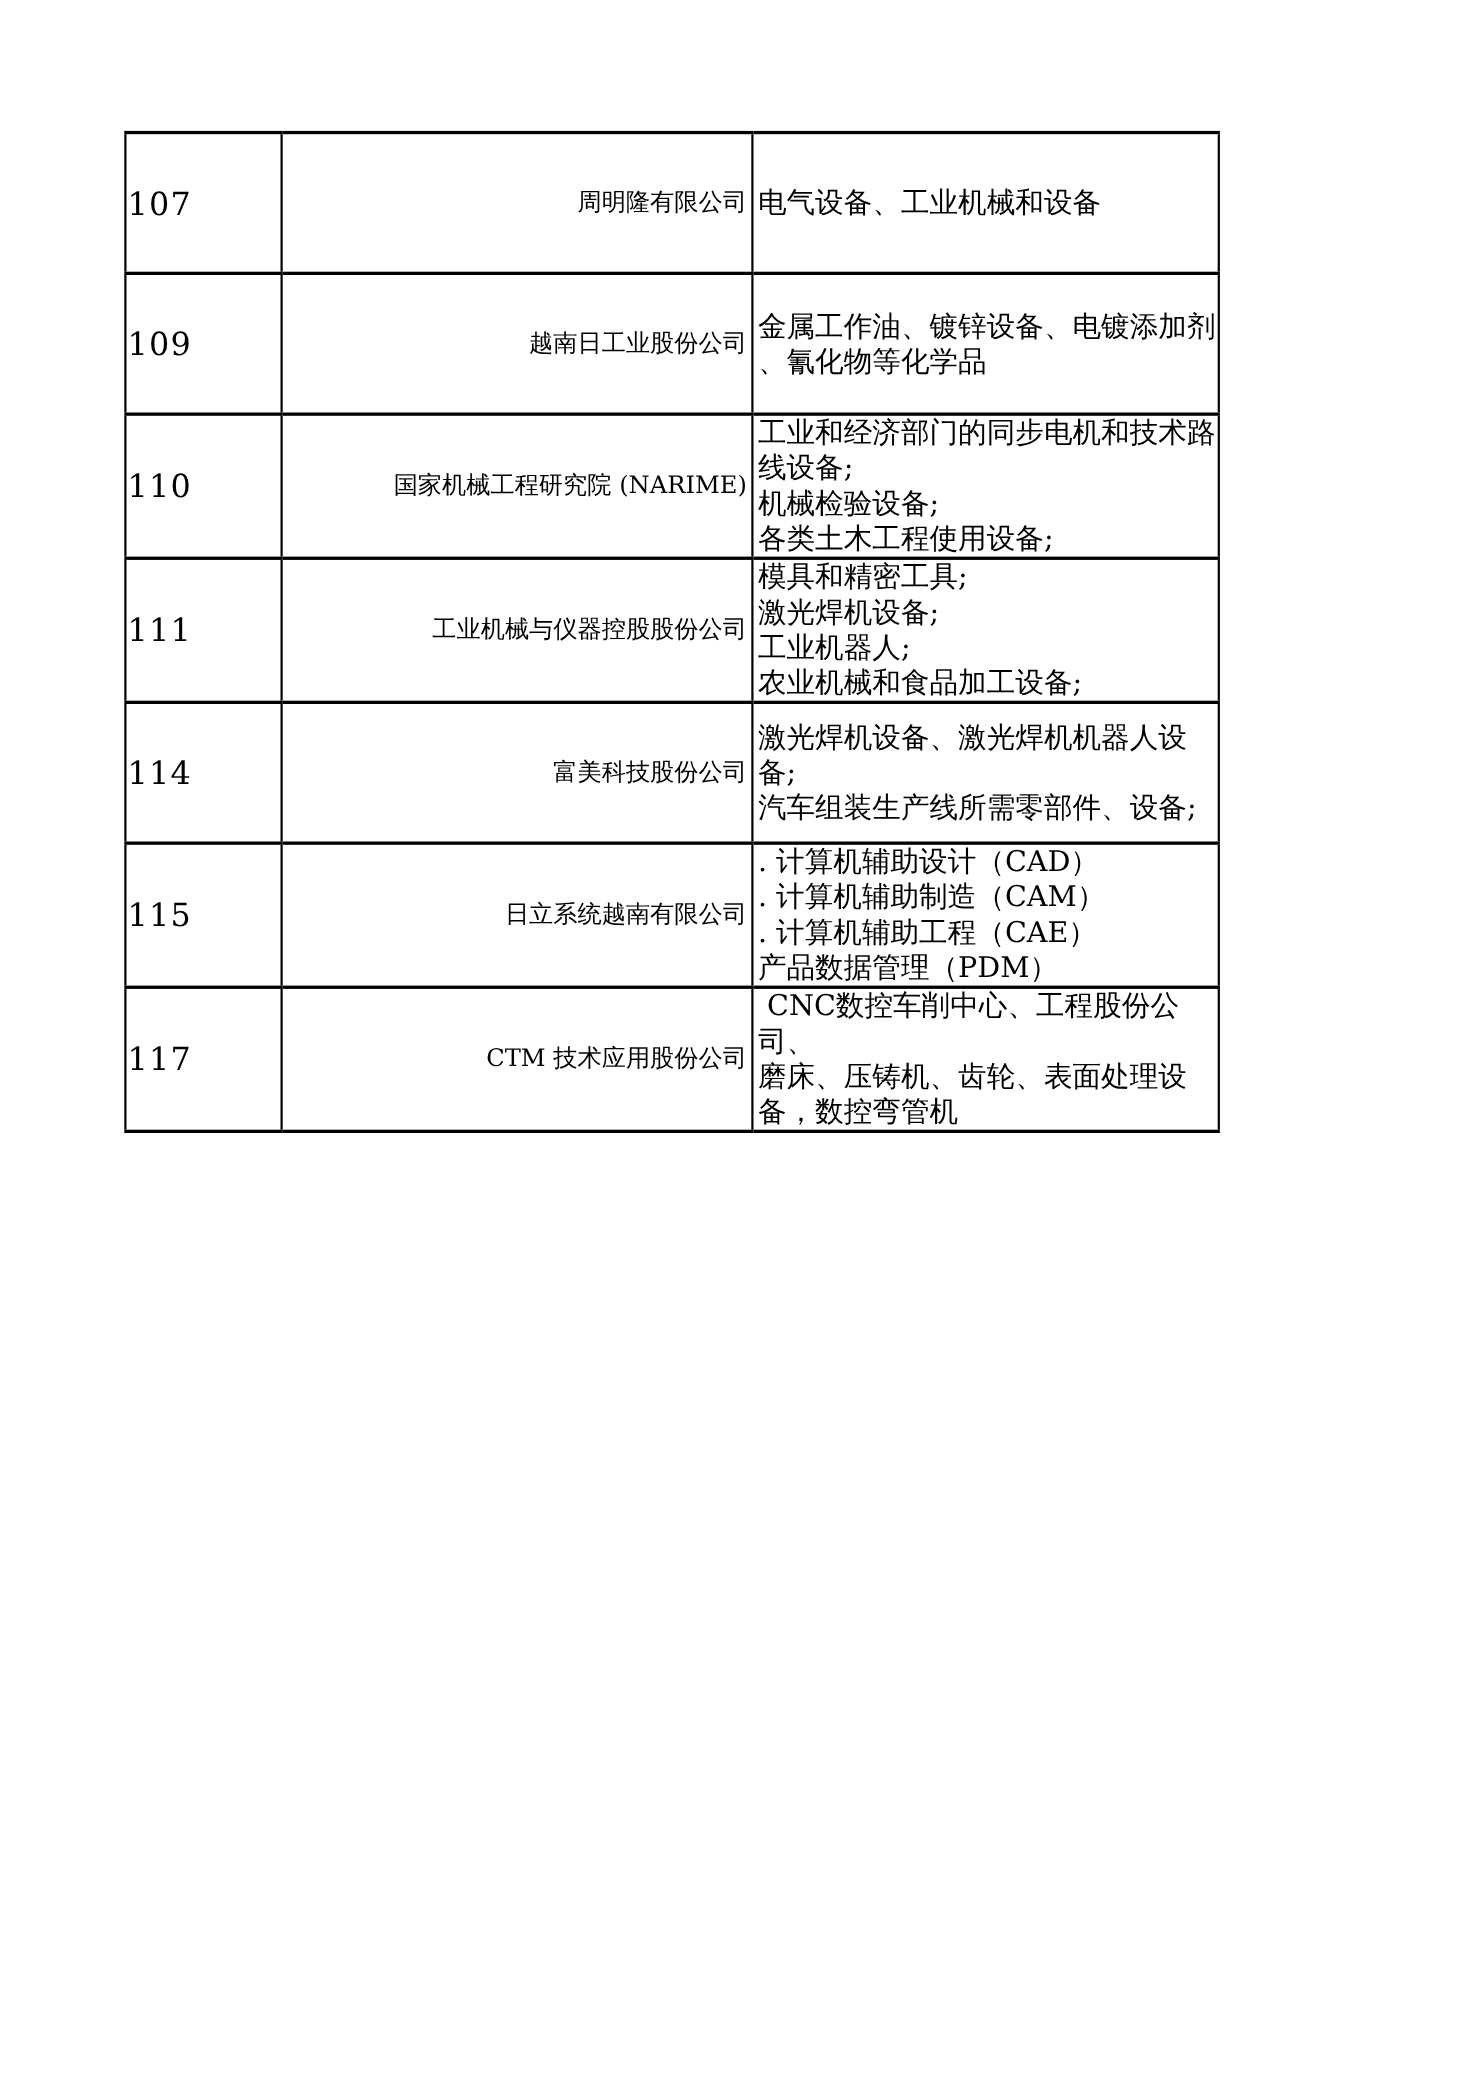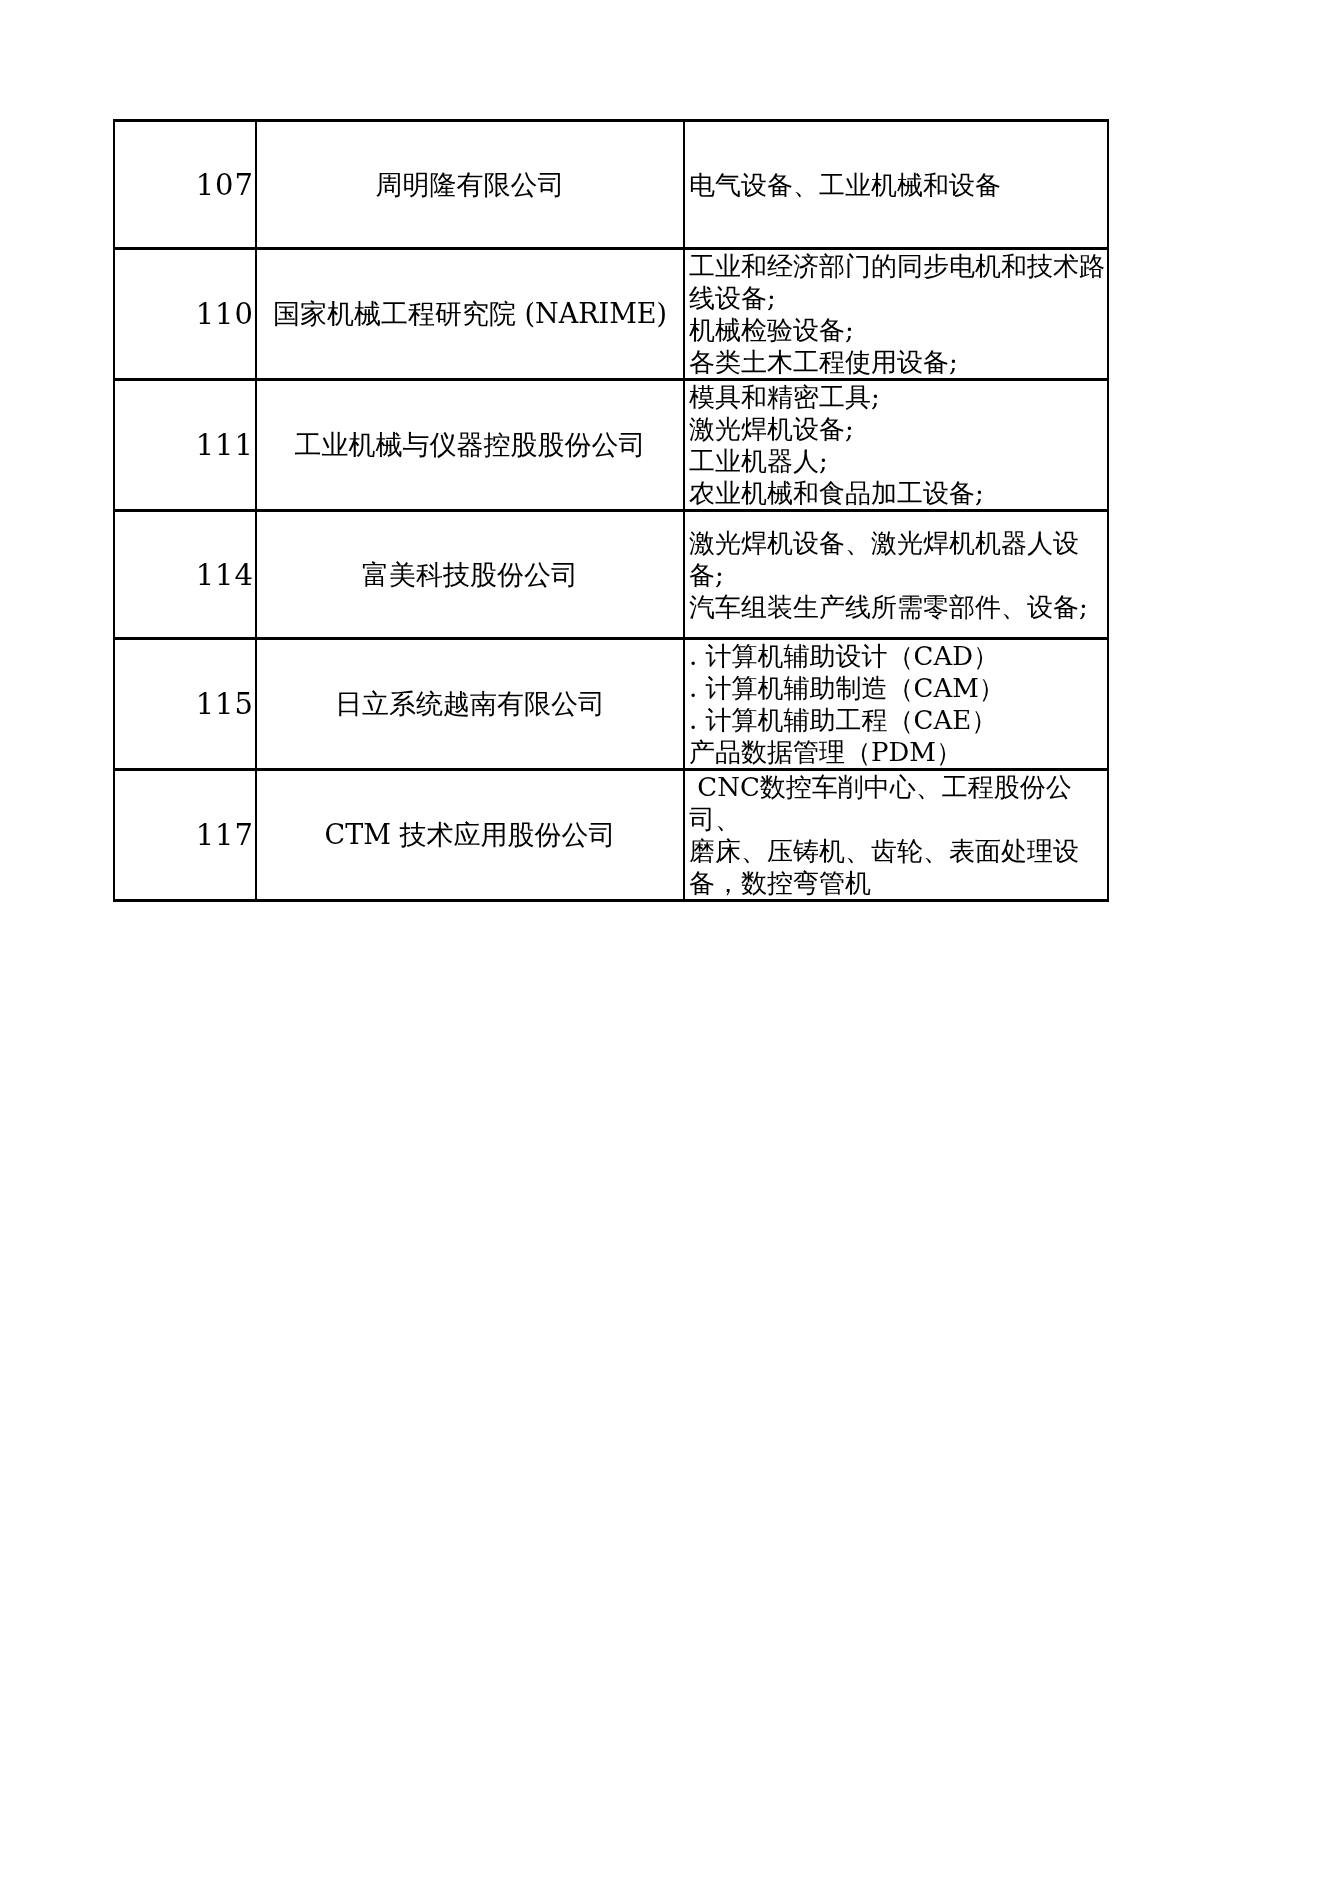--- a/index.html
+++ b/index.html
@@ -32,27 +32,27 @@
     vertical-align: middle;
     overflow: hidden;
   }
   table#companies tr {
     height: 128px;
   }
   col.c-no      { width: 142px; }
   col.c-company { width: 428px; }
   col.c-products{ width: 424px; }
   td.no {
-    text-align: right;
+    text-align: left;
     font-size: 29px;
     letter-spacing: 1px;
   }
   td.company {
-    text-align: center;
-    font-size: 27px;
+    text-align: right;
+    font-size: 22px;
     line-height: 40px;
     white-space: pre-wrap;
     padding: 0 4px;
   }
   td.products {
     text-align: left;
     font-size: 26px;
     line-height: 32px;
     white-space: pre-wrap;
     padding: 0 2px 0 4px;
@@ -66,20 +66,26 @@
     <colgroup>
       <col class="c-no">
         <col class="c-company">
         <col class="c-products">
     </colgroup>
     <tbody>
       <tr>
         <td class="no">107</td>
         <td class="company">周明隆有限公司</td>
         <td class="products">电气设备、工业机械和设备</td>
+      </tr>
+      <tr>
+        <td class="no">109</td>
+        <td class="company">越南日工业股份公司</td>
+        <td class="products">金属工作油、镀锌设备、电镀添加剂
+、氰化物等化学品</td>
       </tr>
       <tr>
         <td class="no">110</td>
         <td class="company">国家机械工程研究院 (NARIME)</td>
         <td class="products">工业和经济部门的同步电机和技术路
 线设备;
 机械检验设备;
 各类土木工程使用设备;</td>
       </tr>
       <tr>

